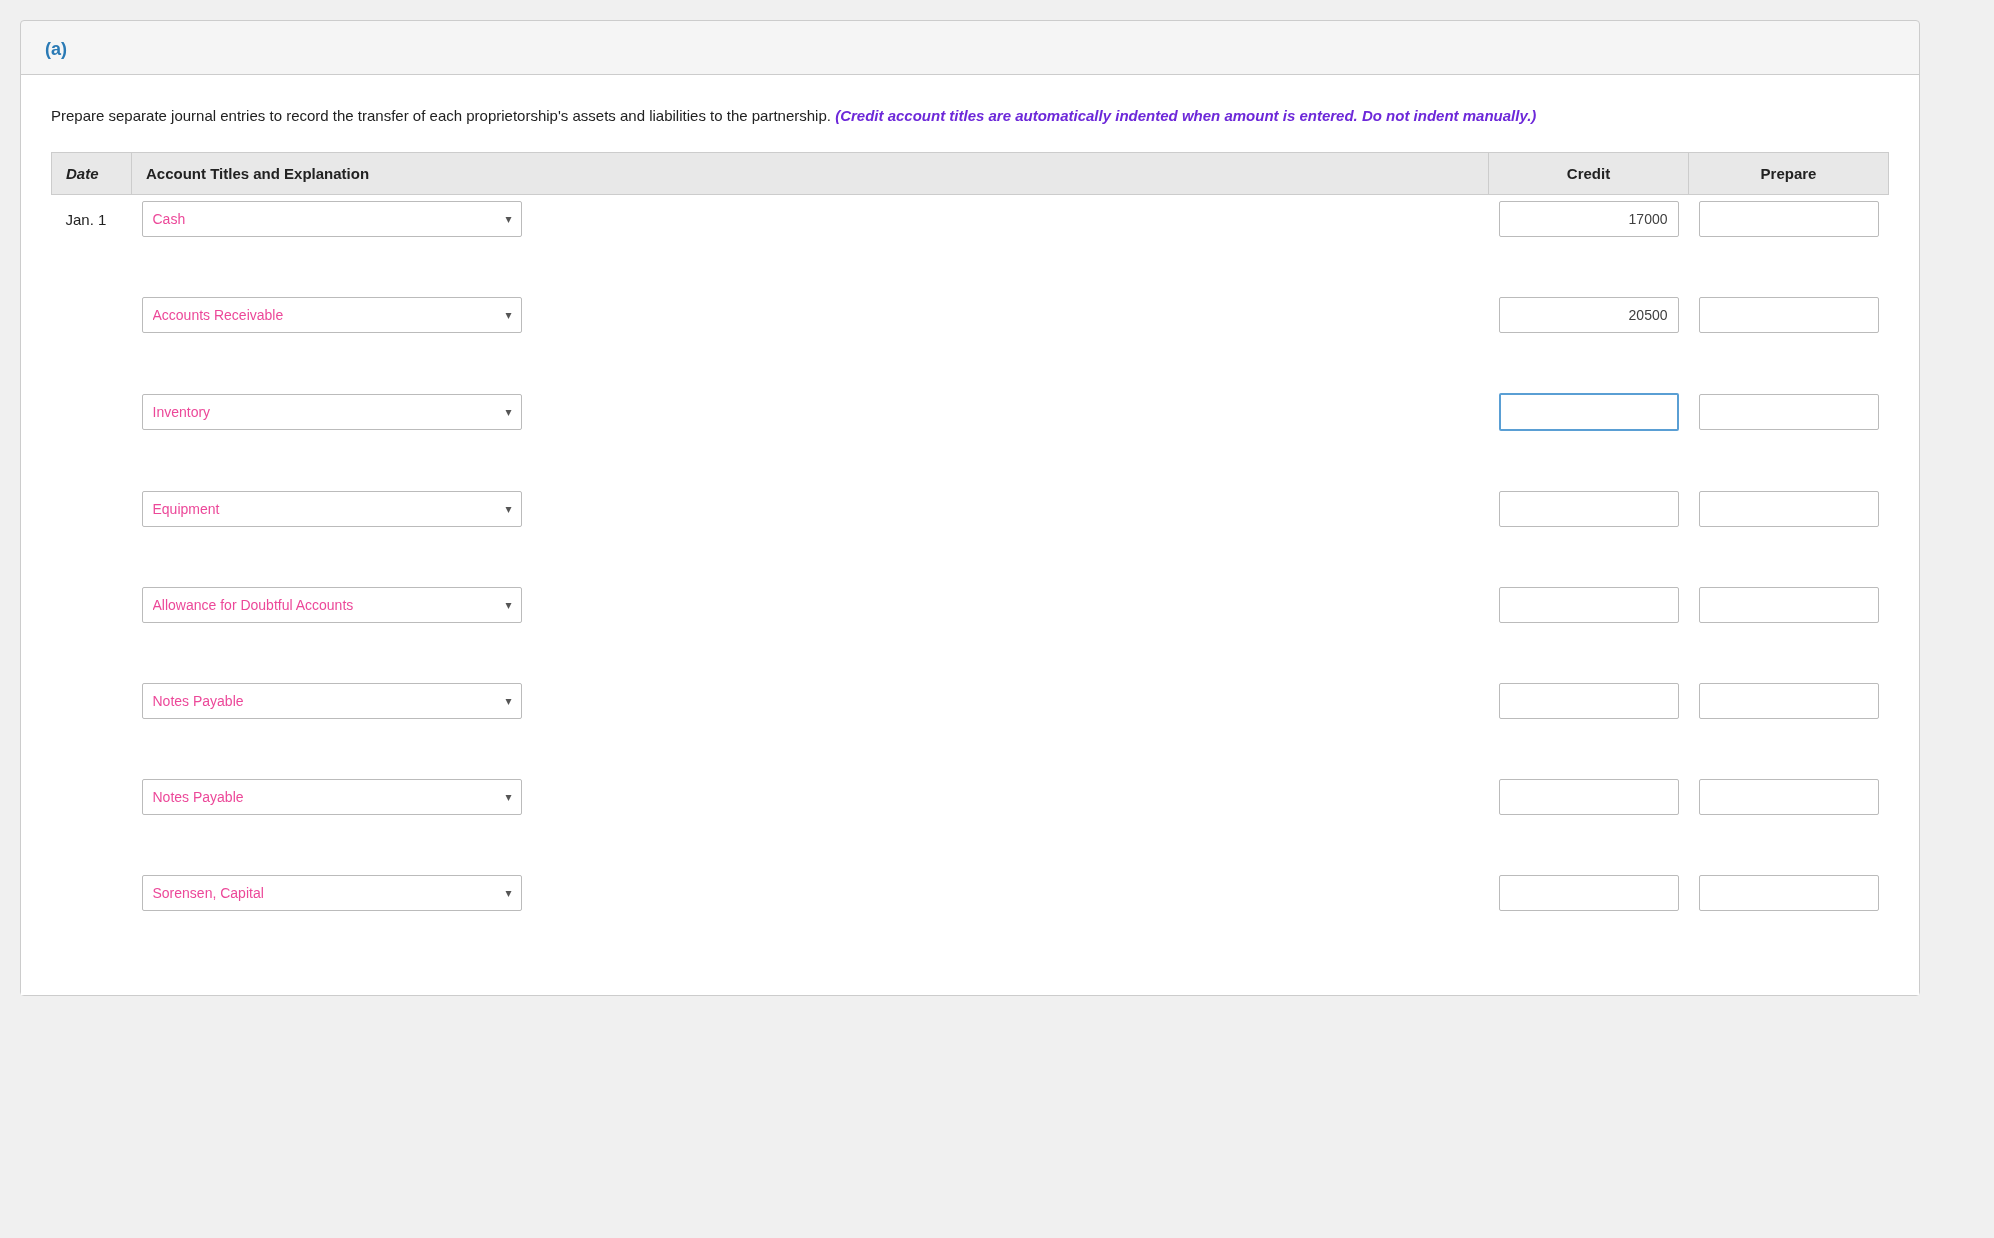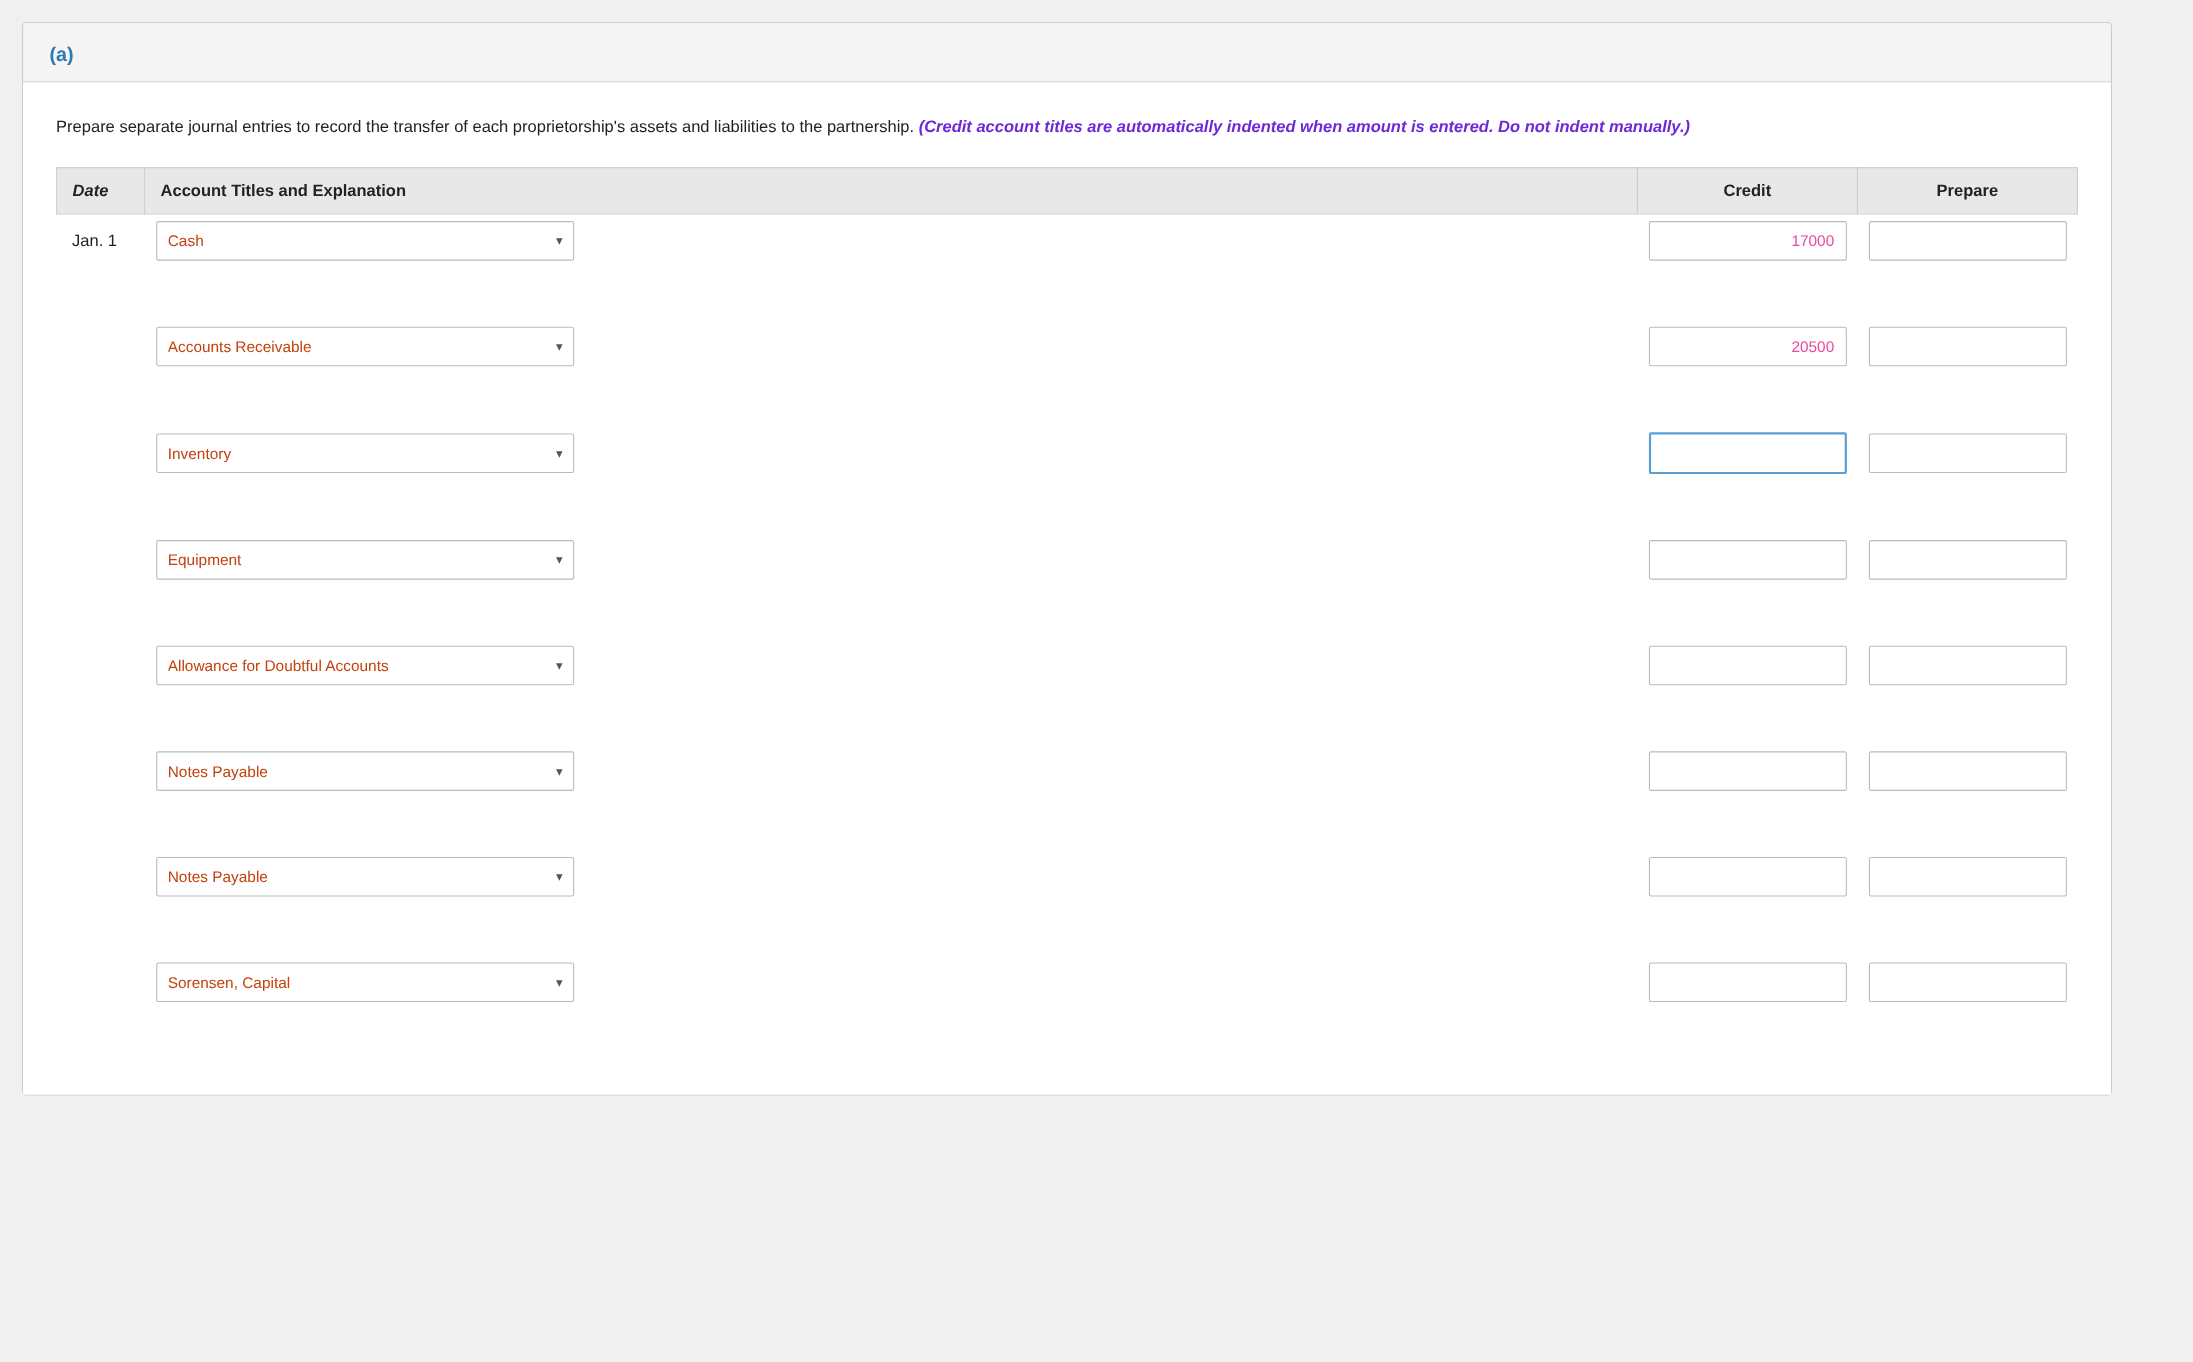--- a/index.html
+++ b/index.html
@@ -120,41 +120,41 @@
     .account-select {
       width: 100%;
       padding: 9px 30px 9px 10px;
       border: 1px solid #bbb;
       border-radius: 2px;
       background-color: #fff;
       font-size: 14px;
       appearance: none;
       -webkit-appearance: none;
       cursor: pointer;
-      color: #c2410c;
+      color: #ec4899;
     }
 
     .select-arrow {
       position: absolute;
       right: 10px;
       top: 50%;
       transform: translateY(-50%);
       pointer-events: none;
       font-size: 12px;
       color: #555;
     }
 
     .amount-input {
       width: 100%;
       padding: 9px 10px;
       border: 1px solid #bbb;
       border-radius: 2px;
       font-size: 14px;
       text-align: right;
-      color: #ec4899;
+      color: #404040;
       background-color: #fff;
     }
 
     .amount-input:focus,
     .amount-input.active-focus {
       outline: none;
       border: 2px solid #5a9fd4;
     }
 
     .amount-input.has-value {

